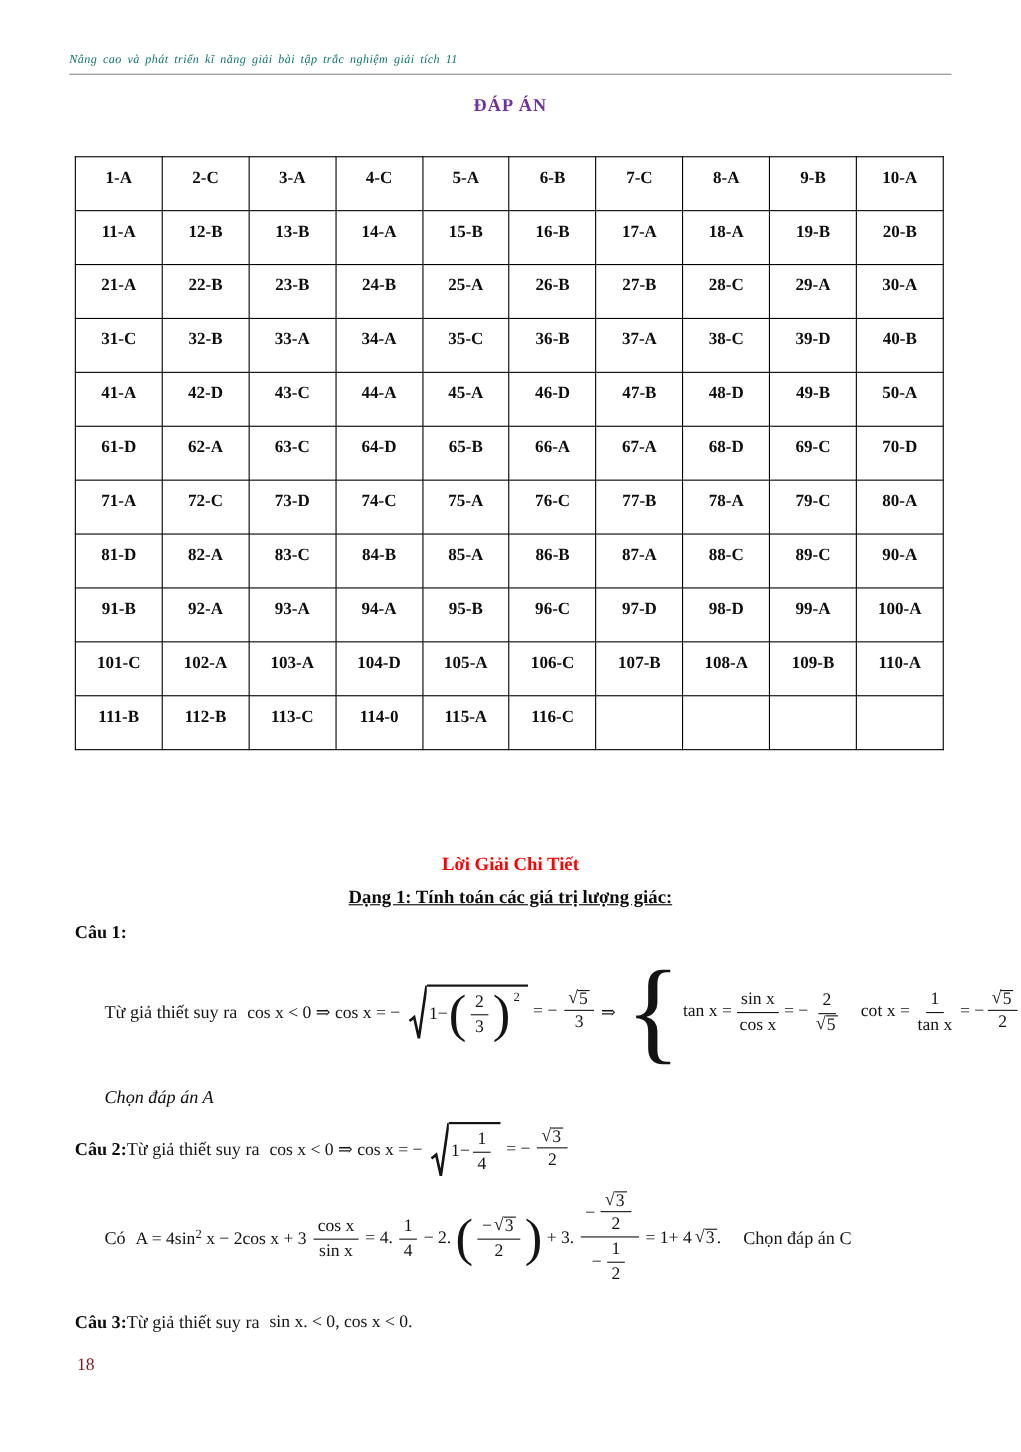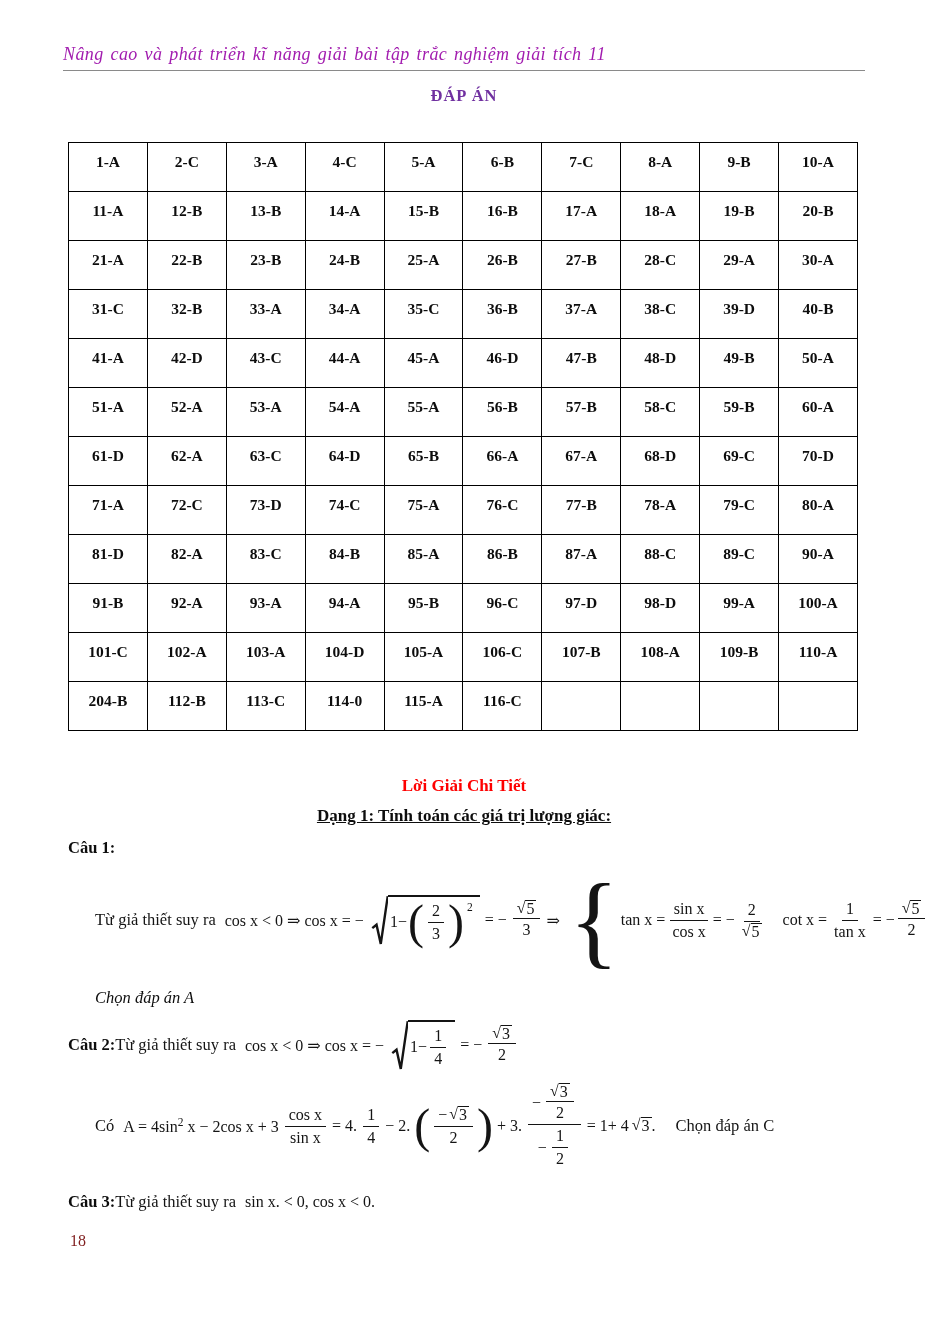--- a/index.html
+++ b/index.html
@@ -5,21 +5,21 @@
   html,body{margin:0;padding:0;}
   body{
     width:928px;height:1320px;position:relative;background:#ffffff;
     font-family:"Liberation Serif","DejaVu Serif",serif;color:#161616;
     overflow:hidden;
   }
   .abs{position:absolute;}
 
   
   .header-band{left:63px;top:44px;width:802px;border-bottom:1.5px solid #8a8a8a;padding-bottom:5px;}
-  .header-band .book{font-style:italic;font-size:18px;color:#a21caf;letter-spacing:.4px;word-spacing:2px;}
+  .header-band .book{font-style:italic;font-size:11px;color:#0f766e;letter-spacing:.4px;word-spacing:2px;}
 
   .doc-title{left:0;top:86px;width:928px;text-align:center;font-weight:bold;font-size:16.5px;color:#7030a0;letter-spacing:1px;}
 
   
   .tbl-wrap{left:68px;top:142px;}
   table.answers{border-collapse:collapse;table-layout:fixed;width:790px;}
   table.answers td{
     border:1.4px solid #000;height:38px;padding:10px 0 0 0;
     text-align:center;vertical-align:top;font-weight:bold;font-size:15.5px;color:#0d0d0d;
   }
@@ -118,32 +118,20 @@
           <td>43-C</td>
           <td>44-A</td>
           <td>45-A</td>
           <td>46-D</td>
           <td>47-B</td>
           <td>48-D</td>
           <td>49-B</td>
           <td>50-A</td>
         </tr>
         <tr>
-          <td>51-A</td>
-          <td>52-A</td>
-          <td>53-A</td>
-          <td>54-A</td>
-          <td>55-A</td>
-          <td>56-B</td>
-          <td>57-B</td>
-          <td>58-C</td>
-          <td>59-B</td>
-          <td>60-A</td>
-        </tr>
-        <tr>
           <td>61-D</td>
           <td>62-A</td>
           <td>63-C</td>
           <td>64-D</td>
           <td>65-B</td>
           <td>66-A</td>
           <td>67-A</td>
           <td>68-D</td>
           <td>69-C</td>
           <td>70-D</td>
@@ -190,21 +178,21 @@
           <td>103-A</td>
           <td>104-D</td>
           <td>105-A</td>
           <td>106-C</td>
           <td>107-B</td>
           <td>108-A</td>
           <td>109-B</td>
           <td>110-A</td>
         </tr>
         <tr>
-          <td>204-B</td>
+          <td>111-B</td>
           <td>112-B</td>
           <td>113-C</td>
           <td>114-0</td>
           <td>115-A</td>
           <td>116-C</td>
           <td></td>
           <td></td>
           <td></td>
           <td></td>
         </tr>

